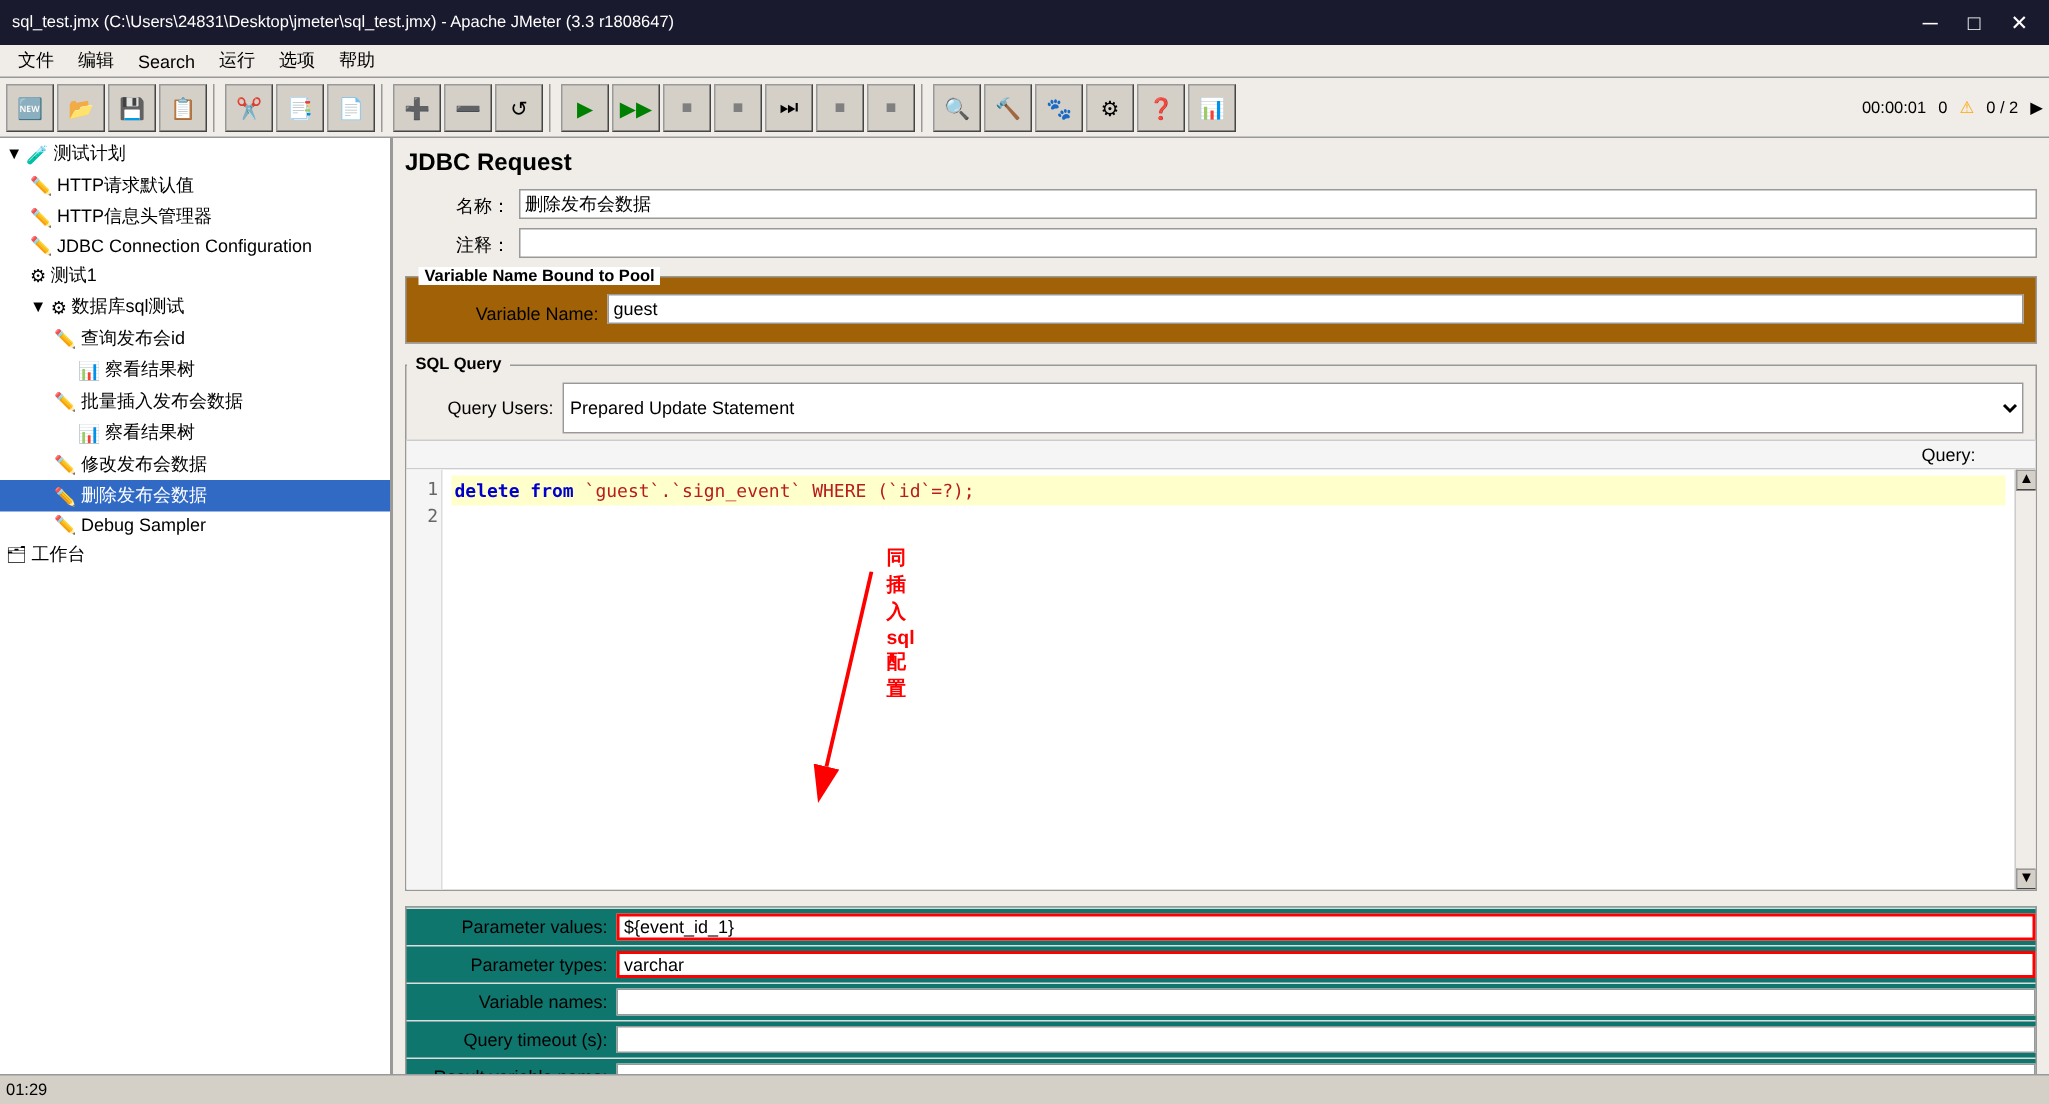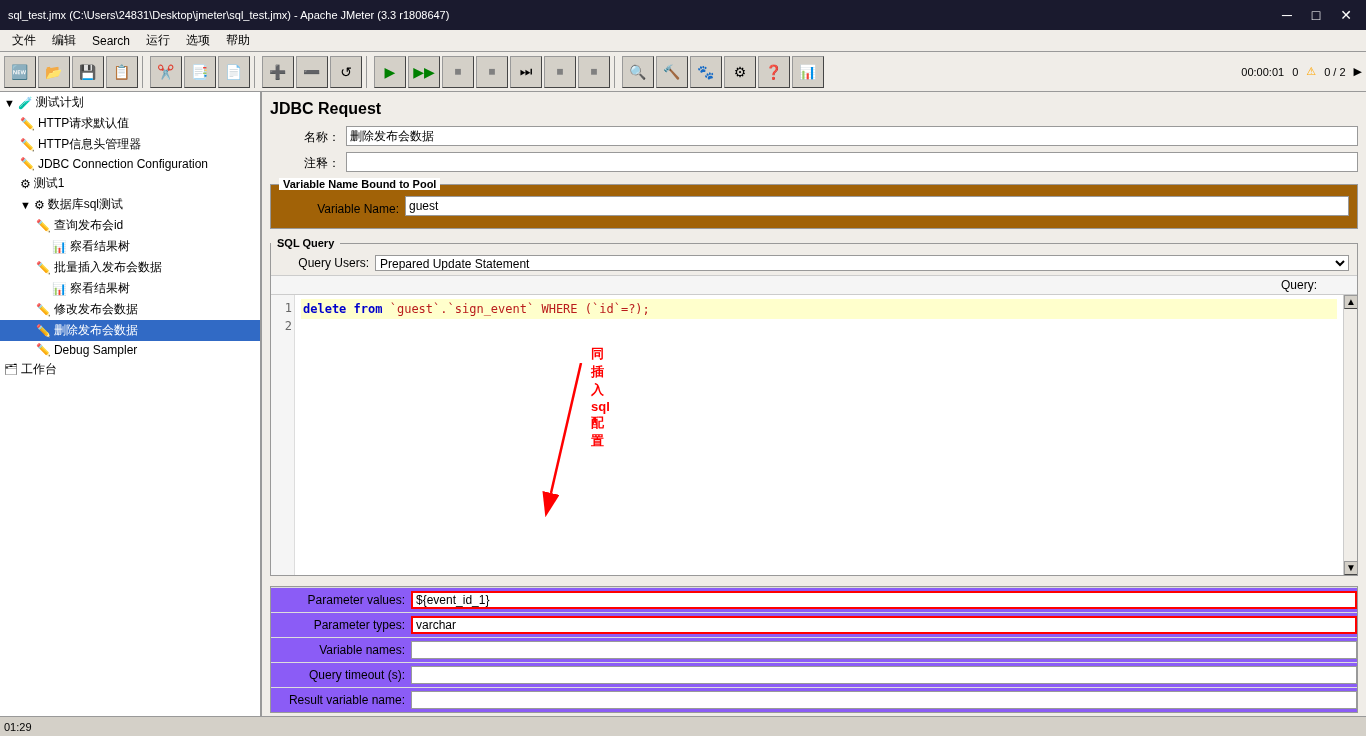--- a/index.html
+++ b/index.html
@@ -163,21 +163,21 @@
       padding: 4px 8px;
     }
     .query-type-label {
       width: 90px;
       text-align: right;
       margin-right: 6px;
       font-size: 12px;
     }
     .query-type-select {
       flex: 1;
-      height: 16px;
+      height: 34px;
       font-size: 12px;
       border: 1px solid #999;
       background: white;
     }
 
     .query-header {
       background: #f5f5f5;
       border-top: 1px solid #ccc;
       border-bottom: 1px solid #ccc;
       padding: 2px 8px;
@@ -462,21 +462,21 @@
                   <polygon points="0 0, 10 3.5, 0 7" fill="red"></polygon>
                 </marker>
               </defs>
               <line x1="50" y1="0" x2="20" y2="130" stroke="red" stroke-width="2.5" marker-end="url(#arrowhead)"></line>
             </svg>
           </div>
         </div>
 
       </fieldset>
 
-      <div style="border: 1px solid #999; background: #8b5cf6;">
+      <div style="border: 1px solid #999; background: #0f766e;">
 
         <div class="param-row">
           <span class="param-label">Parameter values:</span>
           <input class="param-input param-input-highlight" type="text" value="${event_id_1}" style="">
         </div>
 
         <div class="param-row">
           <span class="param-label">Parameter types:</span>
           <input class="param-input param-input-highlight" type="text" value="varchar" style="">
         </div>

